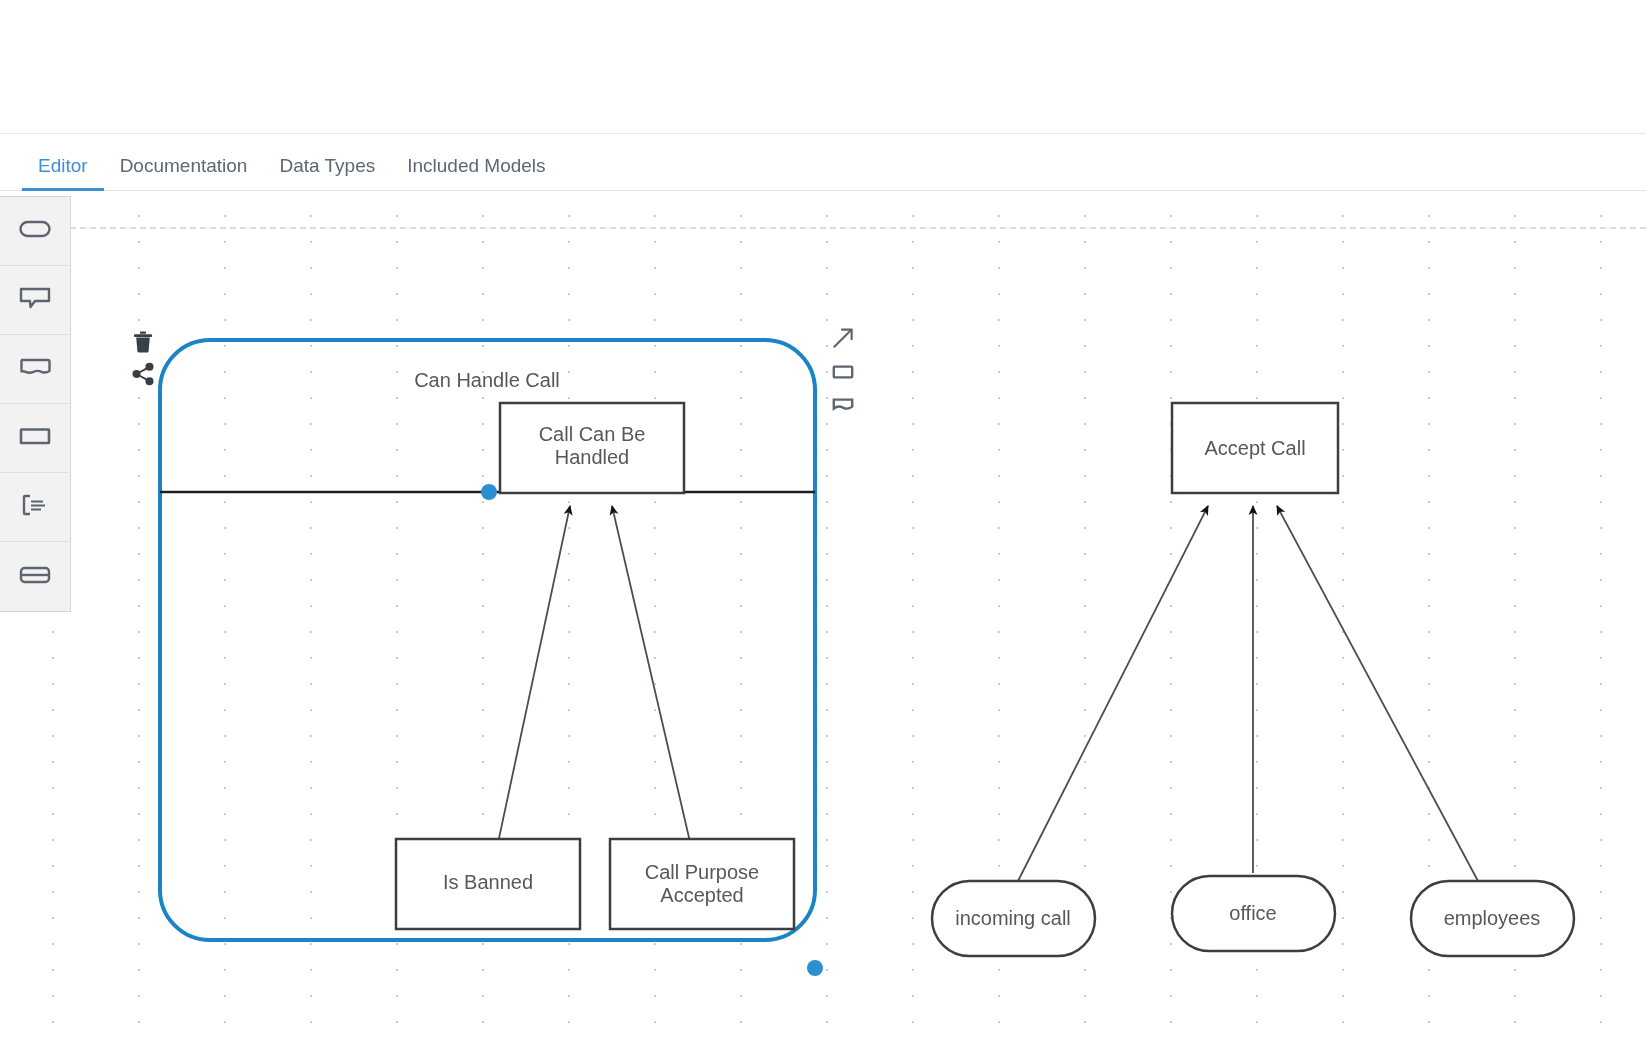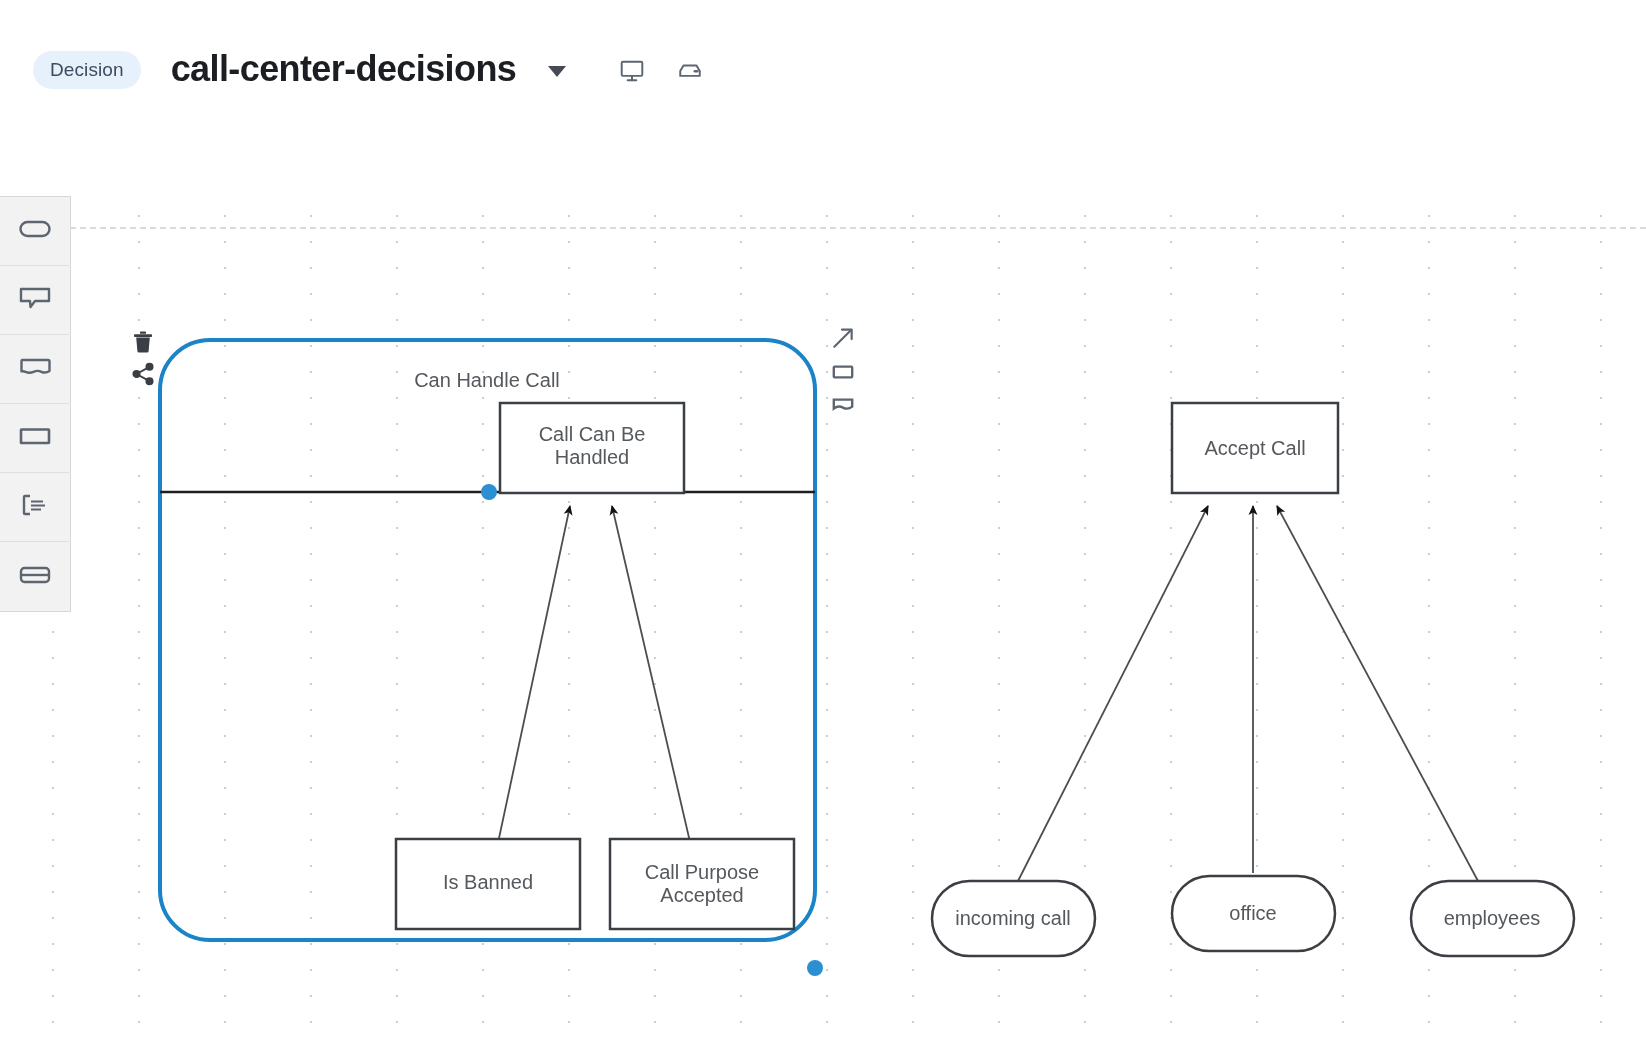--- a/index.html
+++ b/index.html
@@ -166,43 +166,27 @@
     display: flex; align-items: center; justify-content: center;
     cursor: pointer;
     z-index: 15;
   }
 </style>
 </head>
 <body>
 
 <div id="app">
 
-  <div id="header">
-    <span id="type-badge">Decision</span>
-
-    <span id="model-title">call-center-decisions</span>
-
-    <span id="title-caret"></span>
-
-    <span class="hdr-icon" id="monitor-icon">
-      <svg width="26" height="26" viewBox="0 0 24 24" fill="none" stroke="#5c6570" stroke-width="1.8" stroke-linecap="round" stroke-linejoin="round">
-        <rect x="2.5" y="3.5" width="19" height="13" rx="1.2"></rect>
-        <line x1="12" y1="16.5" x2="12" y2="20.5"></line>
-        <line x1="8" y1="20.5" x2="16" y2="20.5"></line>
-      </svg>
-    </span>
-
-    <span class="hdr-icon">
-      <svg width="26" height="26" viewBox="0 0 24 24" fill="none" stroke="#5c6570" stroke-width="1.8" stroke-linecap="round" stroke-linejoin="round">
-        <path d="M3 12 L6 7 L18 7 L21 12 L21 16.5 L3 16.5 Z"></path>
-        <line x1="16.5" y1="12.2" x2="18.6" y2="12.2" stroke-width="2.4"></line>
-      </svg>
-    </span>
+
+  <div id="tabbar">
+    <div class="tab active">Editor</div>
+    <div class="tab">Documentation</div>
+    <div class="tab">Data Types</div>
+    <div class="tab">Included Models</div>
   </div>
-
 
   <div id="canvas">
 
     <div id="canvas-guide"></div>
 
     <svg id="diagram" viewBox="0 0 1646 849" xmlns="http://www.w3.org/2000/svg">
       <defs>
         <marker id="arrowFilled" markerWidth="12" markerHeight="12" refX="9.5" refY="5" orient="auto" markerUnits="userSpaceOnUse">
           <path d="M0.5,0.5 L10.5,5 L0.5,9.5 L3,5 Z" fill="#111417"></path>
         </marker>

